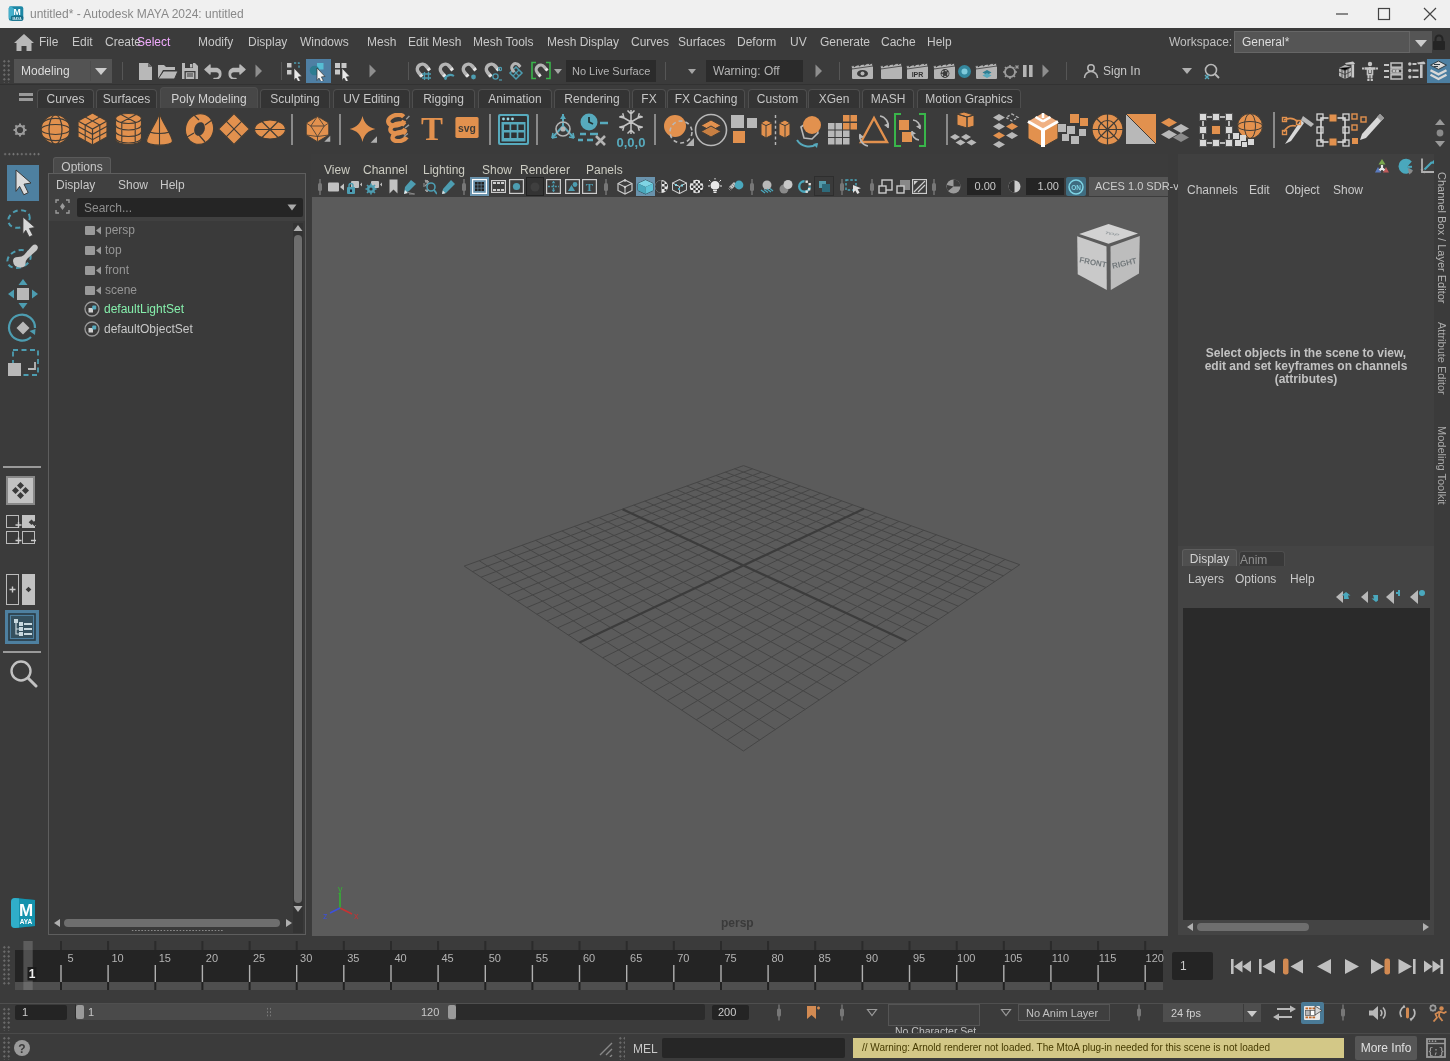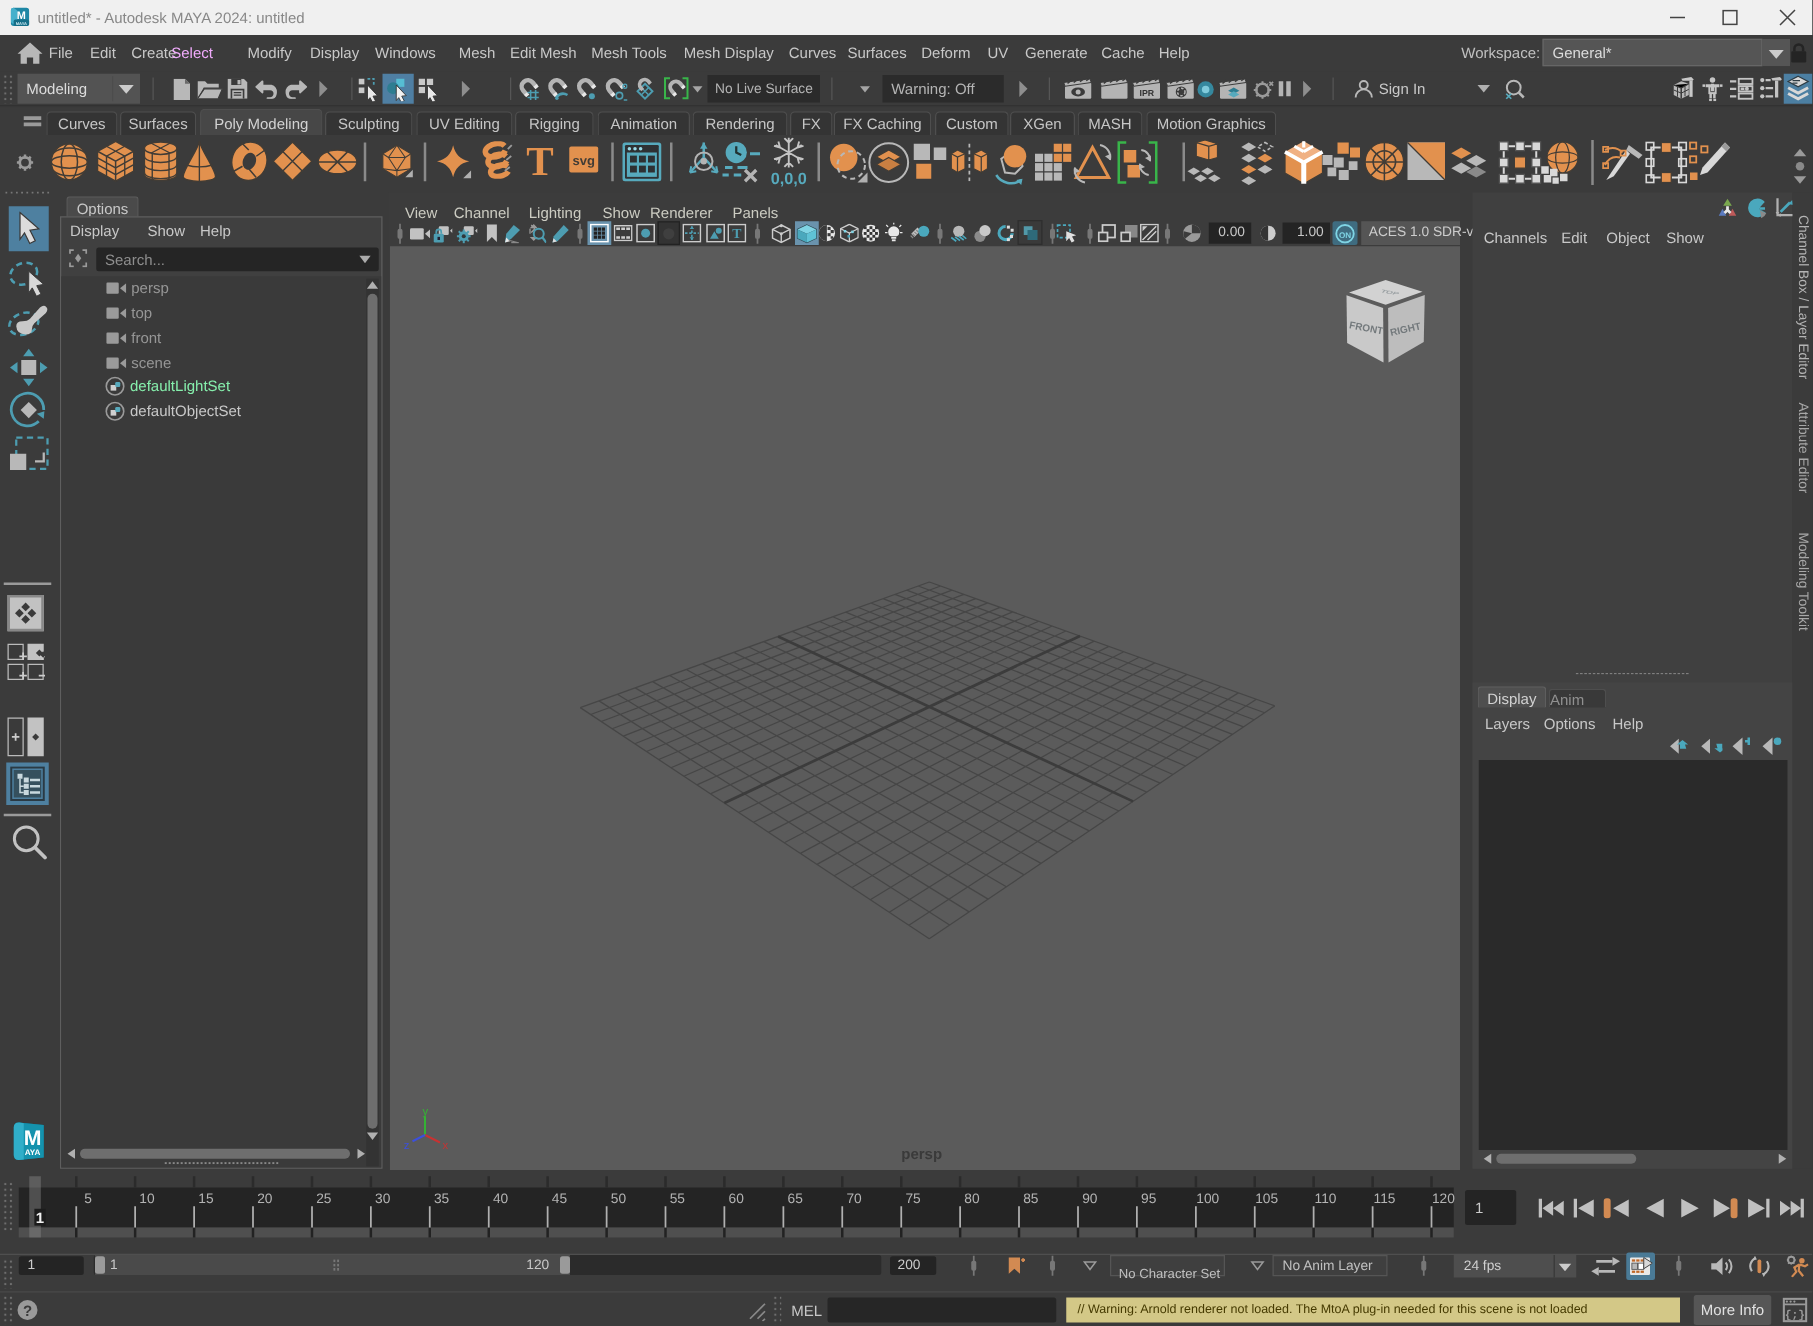--- a/index.html
+++ b/index.html
@@ -1048,20 +1048,21 @@
   <svg class="abs" style="left:242px;top:4px" width="16" height="16" viewBox="0 0 16 16">
       <path d="M2 0.5 V14 H15.5" stroke="#b0b0b0" stroke-width="1.8" fill="none"></path>
       <path d="M2 14 l-1.5 -2.5 h3z M2 14 l2.5 1.5 v-3z" fill="#b0b0b0"></path>
       <path d="M4.5 11.5 L12 4" stroke="#4aa8bd" stroke-width="2.2"></path>
       <path d="M13.8 2 l0.8 4 -4 -0.8z" fill="#4aa8bd"></path>
     </svg>
   <div class="abs" style="left:9px;top:29px;color:#c8c8c8">Channels</div>
   <div class="abs" style="left:71px;top:29px;color:#c8c8c8">Edit</div>
   <div class="abs" style="left:107px;top:29px;color:#c8c8c8">Object</div>
   <div class="abs" style="left:155px;top:29px;color:#c8c8c8">Show</div>
+  <div class="abs" style="left:0;top:193px;width:256px;text-align:center;color:#c2c2c2;font-weight:bold;line-height:13px">Select objects in the scene to view,<br>edit and set keyframes on channels<br>(attributes)</div>
   <div class="abs" style="left:82px;top:384px;width:92px;height:2px;background-image:radial-gradient(#9a9a9a 0.7px,transparent 0.9px);background-size:3.4px 2px"></div>
   <div class="abs" style="left:0;top:392px;width:256px;height:389px;background:#444"></div>
   <div class="abs" style="left:4px;top:395px;width:55px;height:17px;background:#4f4f4f;border:1px solid #5e5e5e;border-bottom:none;border-radius:3px 3px 0 0;color:#d2d2d2;text-align:center;padding-top:2px">Display</div>
   <div class="abs" style="left:61px;top:397px;width:46px;height:15px;background:#393939;border:1px solid #4e4e4e;border-bottom:none;border-radius:3px 3px 0 0;color:#909090;text-align:left;padding-top:1px">Anim</div>
   <div class="abs" style="left:10px;top:418px;color:#c8c8c8">Layers</div>
   <div class="abs" style="left:57px;top:418px;color:#c8c8c8">Options</div>
   <div class="abs" style="left:112px;top:418px;color:#c8c8c8">Help</div>
   <svg class="abs" style="left:157px;top:436px" width="18" height="14" viewBox="0 0 18 14">
       <path d="M1 7 l7 -6 v12z" fill="#b8b8b8"></path>
       <path d="M11 8 v-5 l3.5 0 0 -2.5 3.5 4.5 -3.5 4.5 0 -2.5z" fill="#4aa8bd" transform="rotate(-90 13 7)"></path>
@@ -1172,21 +1173,21 @@
       <path d="M2 2 h9 v13 l-4.5 -4 -4.5 4z" fill="#d28a52"></path>
       <path d="M12 4 h3 m-1.5 -1.5 v3" stroke="#d28a52" stroke-width="1.6"></path>
     </svg>
   <svg class="abs" style="left:839px;top:0" width="6" height="17" viewBox="0 0 6 17">
       <path d="M3 0.5 v16" stroke="#777" stroke-width="1.4"></path>
       <rect x="1" y="4.5" width="4" height="8" rx="1.5" fill="#777"></rect>
     </svg>
   <svg class="abs" style="left:866px;top:4px" width="12" height="9" viewBox="0 0 12 9">
       <path d="M1.5 1.5 h9 L6 7.5z" fill="none" stroke="#9a9a9a" stroke-width="1.2"></path>
     </svg>
-  <div class="abs" style="left:888px;top:0;width:92px;height:17px;background:#3f3f3f;border:1px solid #555;color:#c0c0c0;font-size:10.5px;padding:8px 0 0 6px;white-space:nowrap">No Character Set</div>
+  <div class="abs" style="left:888px;top:0;width:92px;height:17px;background:#3f3f3f;border:1px solid #555;color:#c0c0c0;font-size:10.5px;padding:20px 0 0 6px;white-space:nowrap">No Character Set</div>
   <svg class="abs" style="left:1000px;top:4px" width="12" height="9" viewBox="0 0 12 9">
       <path d="M1.5 1.5 h9 L6 7.5z" fill="none" stroke="#9a9a9a" stroke-width="1.2"></path>
     </svg>
   <div class="abs" style="left:1018px;top:0;width:92px;height:17px;background:#3f3f3f;border:1px solid #555;color:#c0c0c0;font-size:11px;padding:2px 0 0 7px">No Anim Layer</div>
   <svg class="abs" style="left:1136px;top:0" width="6" height="17" viewBox="0 0 6 17">
       <path d="M3 0.5 v16" stroke="#777" stroke-width="1.4"></path>
       <rect x="1" y="4.5" width="4" height="8" rx="1.5" fill="#777"></rect>
     </svg>
   <div class="abs" style="left:1163px;top:0;width:80px;height:18px;background:#4e4e4e;color:#d0d0d0;font-size:11px;padding:3px 0 0 8px">24 fps</div>
   <div class="abs" style="left:1243px;top:0;width:18px;height:18px;background:#4e4e4e;border-left:1px solid #3b3b3b"></div>

